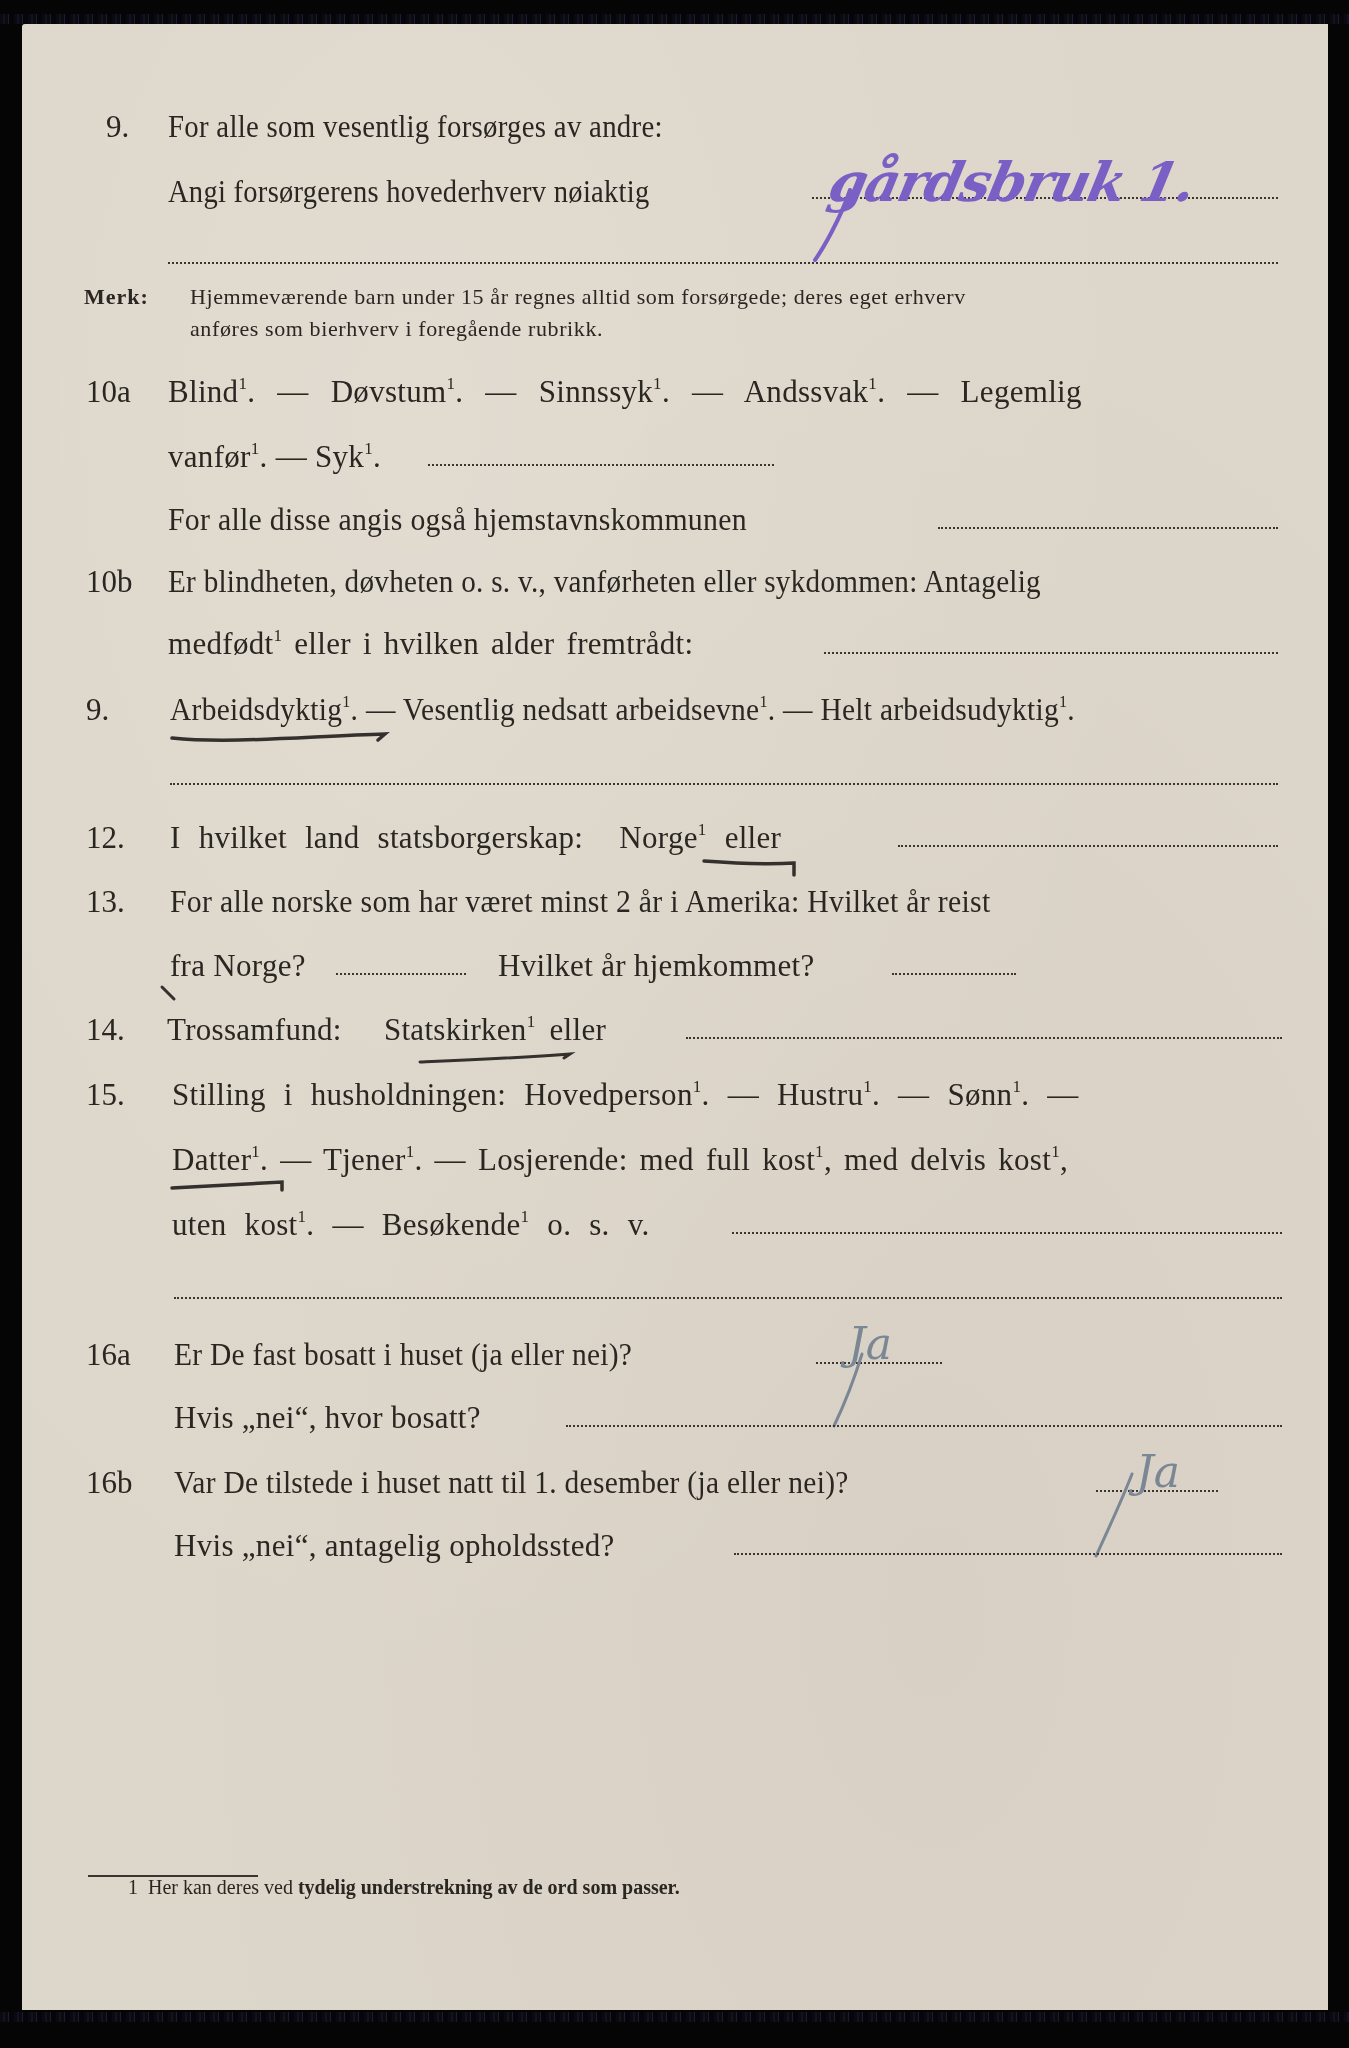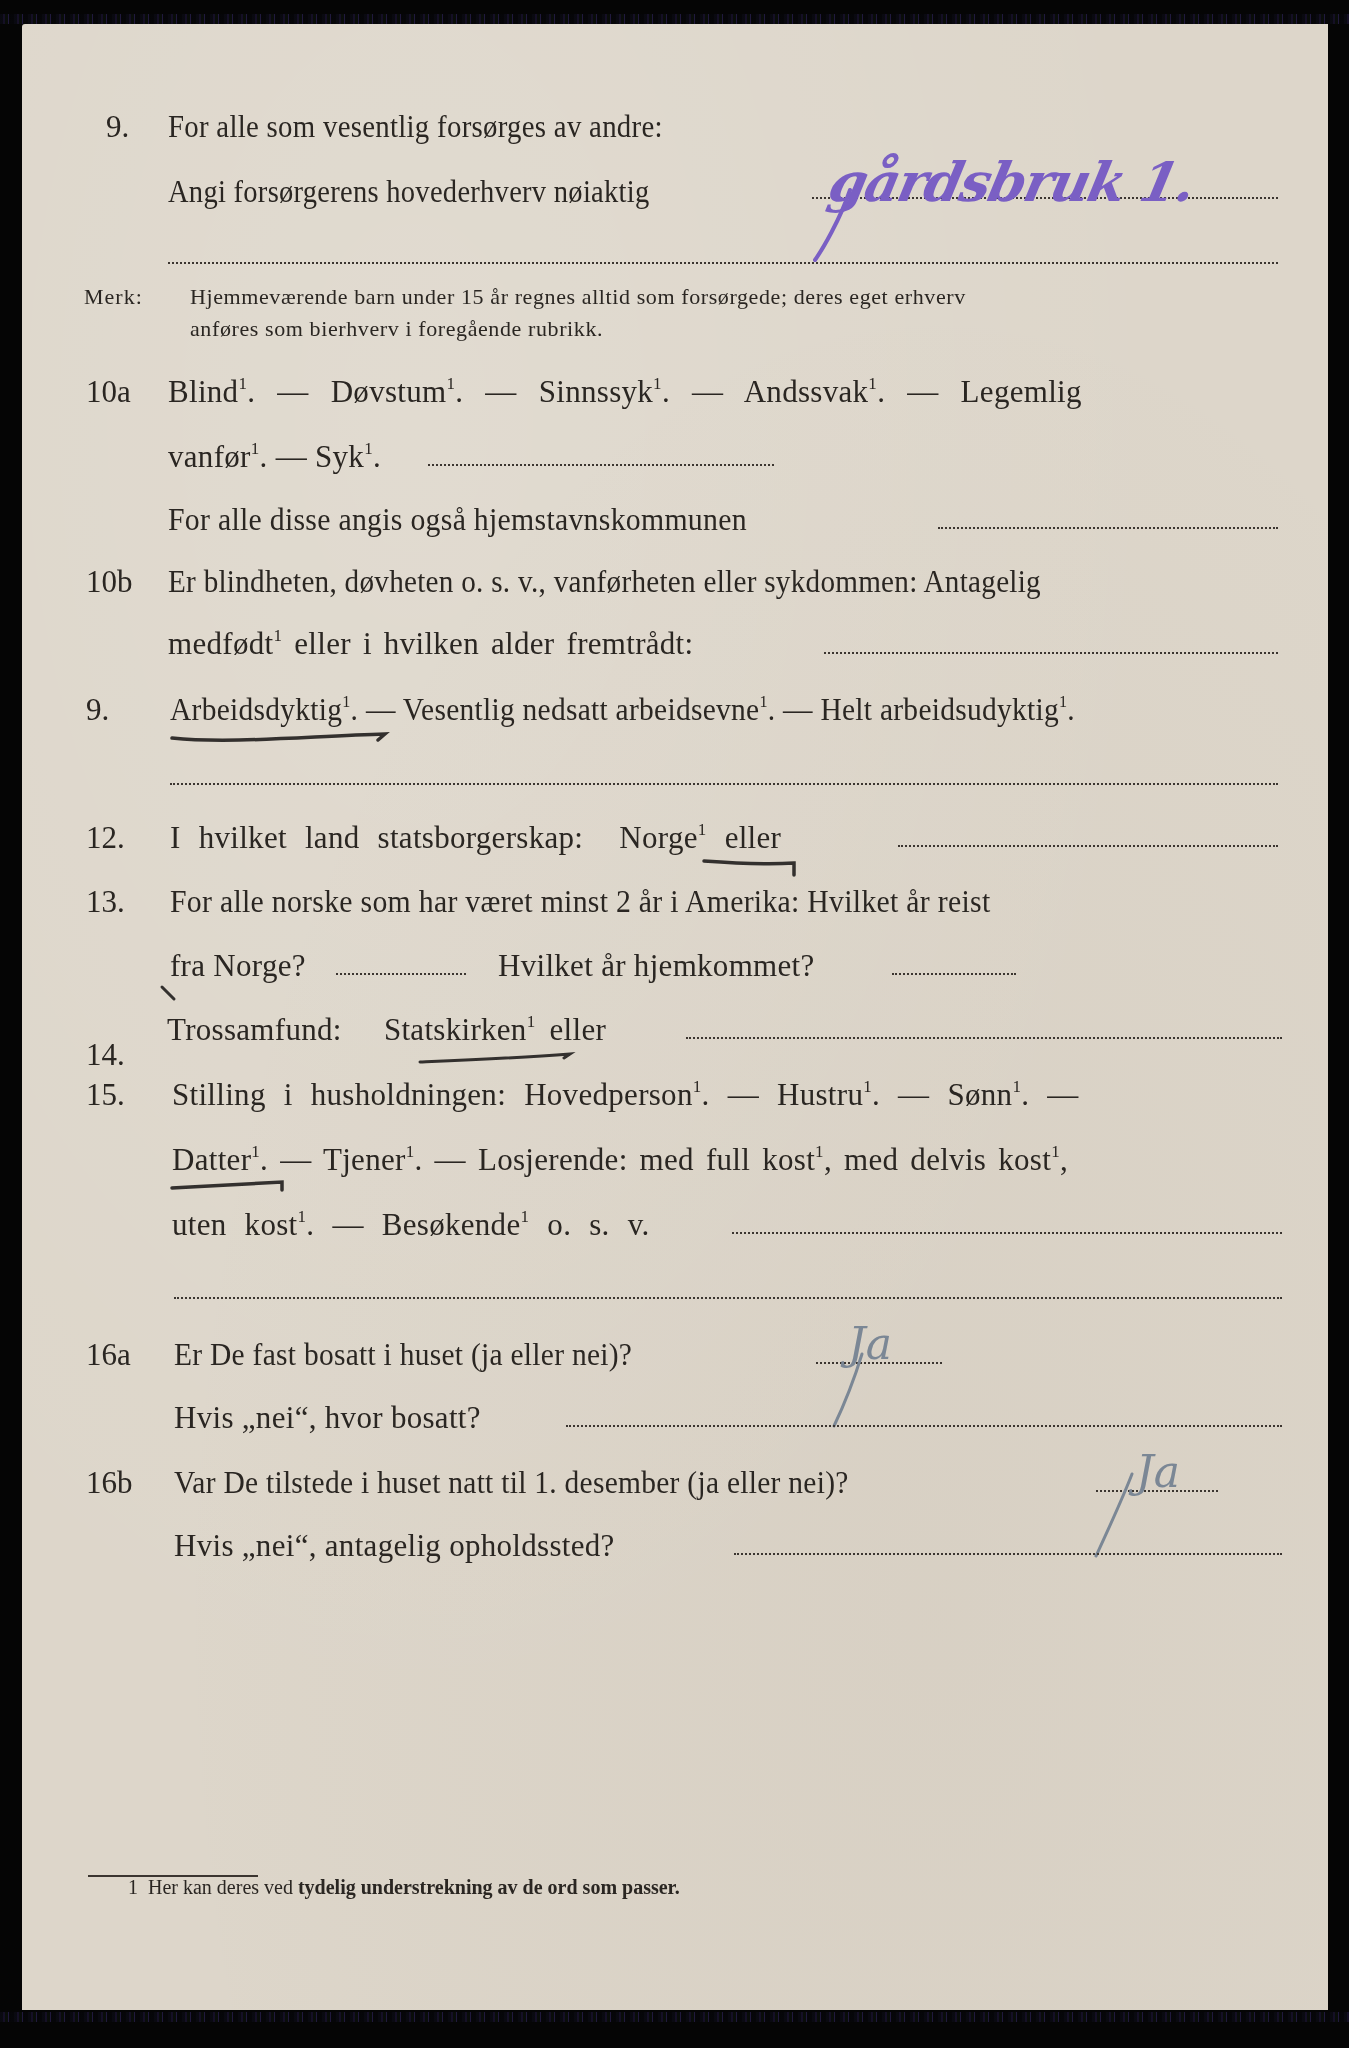--- a/index.html
+++ b/index.html
@@ -34,21 +34,21 @@
     }
     sup { font-size: 17px; vertical-align: 13px; line-height: 0; }
     .dots {
       position: absolute; height: 0;
       border-bottom: 2px dotted #3b3530;
     }
     .merk {
       position: absolute; font-size: 22px; line-height: 30px; white-space: nowrap;
       letter-spacing: .6px;
     }
-    .merk b { font-weight: normal; letter-spacing: 1px; }
+    .merk b { font-weight: bold; letter-spacing: 1px; }
     .footnote {
       position: absolute; left: 148px; top: 1876px; font-size: 20px; white-space: nowrap;
     }
     .footnote .strong { font-weight: bold; }
     .fnrule { position: absolute; left: 88px; top: 1875px; width: 170px; height: 0; border-top: 2px solid #3b3530; }
     .hw-purple {
       position: absolute; color: #7a5fc4;
       font-family: "DejaVu Serif", serif; font-style: italic; font-weight: bold;
       font-size: 54px; white-space: nowrap; letter-spacing: -2px;
       transform: skewX(-12deg);
@@ -121,21 +121,21 @@
 <div class="num" style="left:86px;top:882px">13.</div>
 <div class="line" style="left:170px;top:882px;transform:scaleX(.96)">For alle norske som har været minst 2 år i Amerika: Hvilket år reist</div>
 <div class="line" style="left:170px;top:946px">fra Norge?</div>
 <div class="dots" style="left:336px;top:973px;width:130px"></div>
 <div class="line" style="left:498px;top:946px">Hvilket år hjemkommet?</div>
 <div class="dots" style="left:892px;top:973px;width:124px"></div>
 <svg class="pen" style="left:160px;top:985px" width="20" height="20">
     <path d="M2 2 L 14 14" stroke="#33302e" stroke-width="3" stroke-linecap="round"></path>
   </svg>
 
-<div class="num" style="left:86px;top:1035px">14.</div>
+<div class="num" style="left:86px;top:1010px">14.</div>
 <div class="line" style="left:167px;top:1010px;word-spacing:6px">
   <span>Trossamfund:</span>&nbsp;&nbsp;&nbsp;<span>Statskirken</span><sup>1</sup><span> eller</span>
 </div>
 <svg class="pen" style="left:418px;top:1050px" width="160" height="20">
     <path d="M2 12 C 50 10, 100 8, 152 4 L 146 8" stroke="#33302e" stroke-width="3" fill="none" stroke-linecap="round"></path>
   </svg>
 <div class="dots" style="left:686px;top:1037px;width:596px"></div>
 
 <div class="num" style="left:86px;top:1075px">15.</div>
 <div class="line" style="left:172px;top:1075px;word-spacing:10px">

